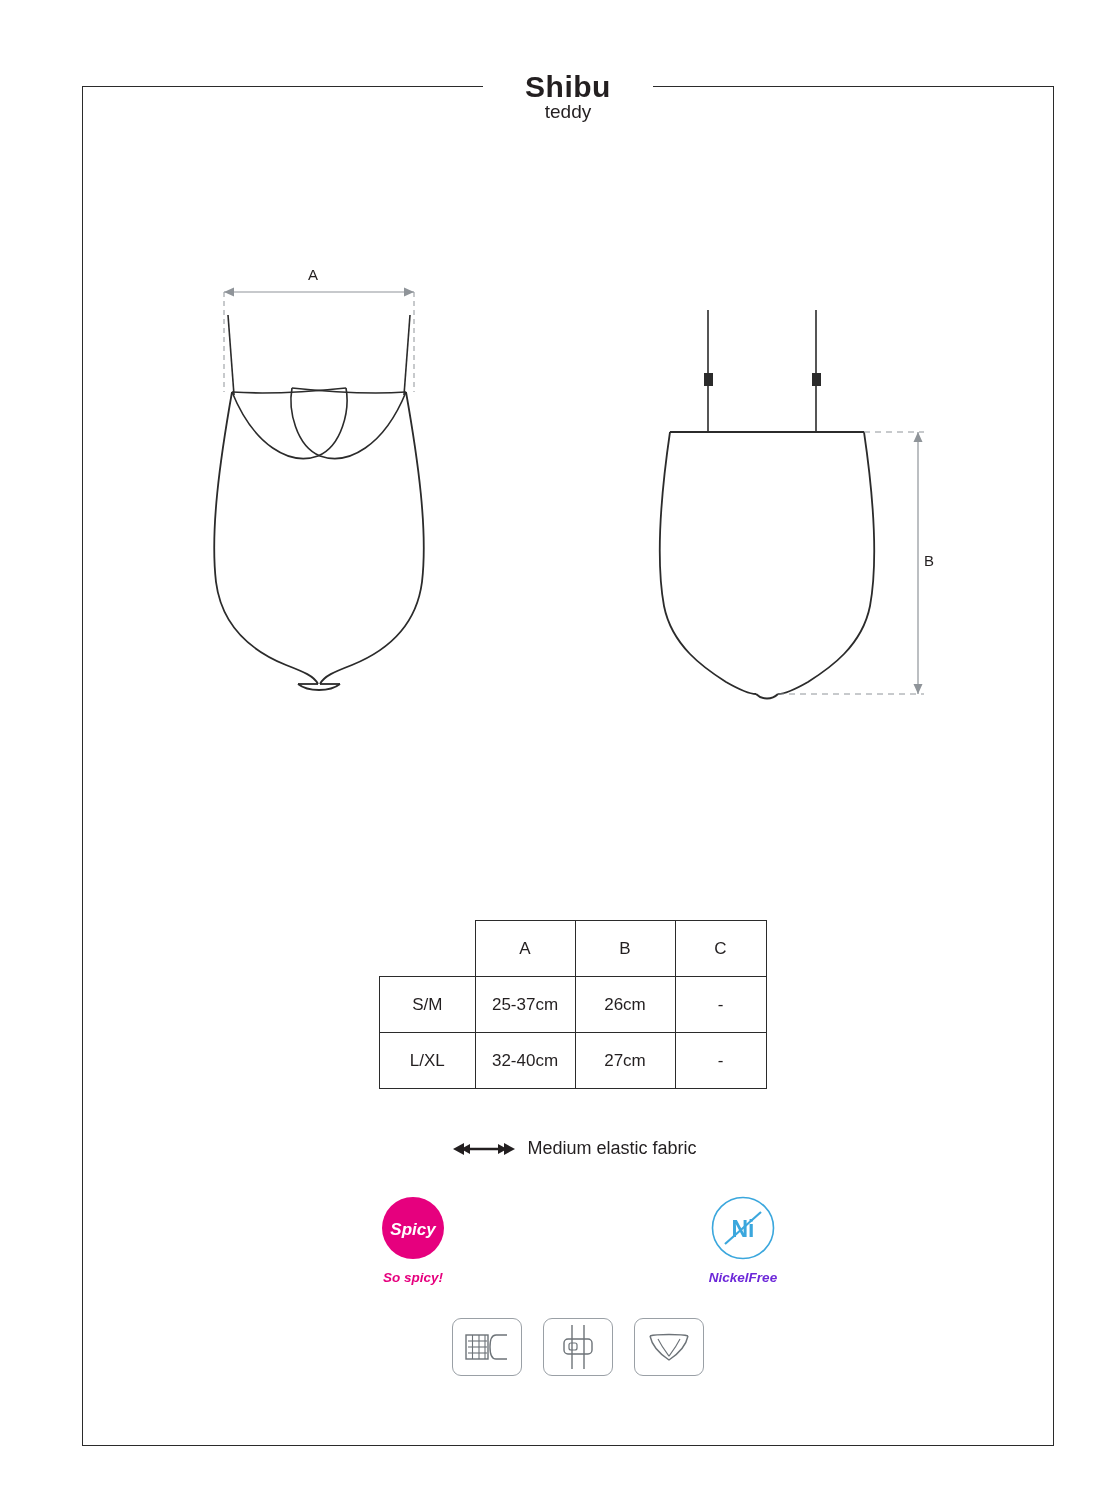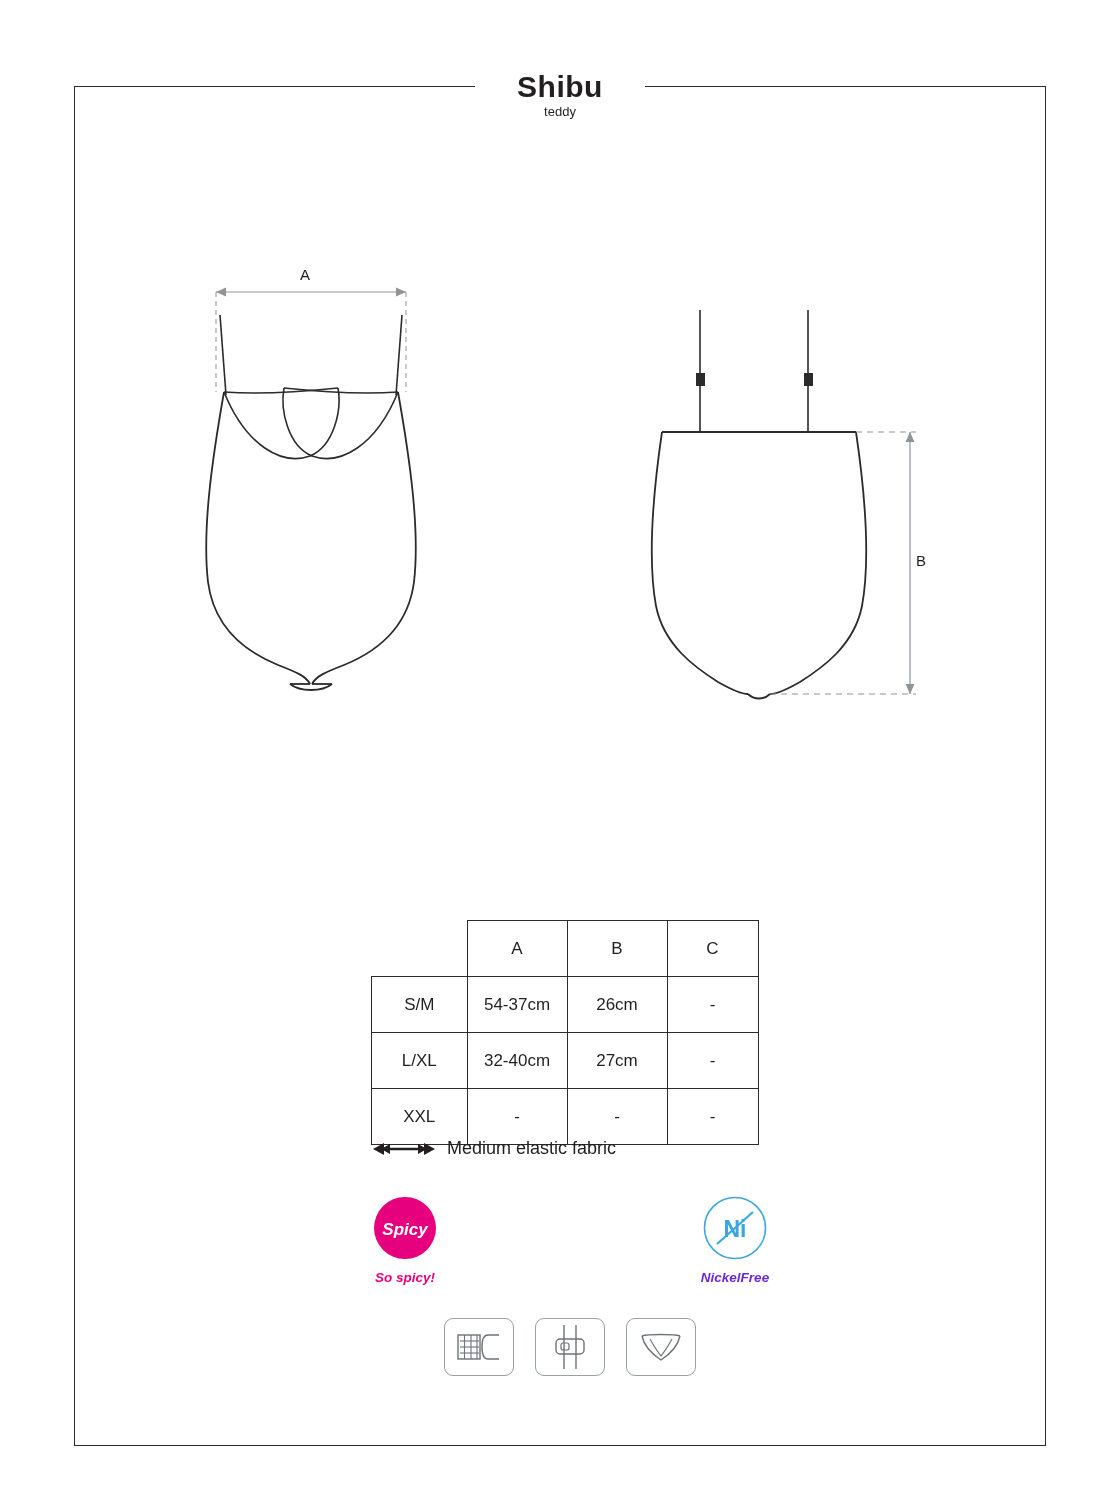--- a/index.html
+++ b/index.html
@@ -11,21 +11,21 @@
     width: 1120px;
     height: 1500px;
     font-family: "Liberation Sans", sans-serif;
     color: #231f20;
     position: relative;
     overflow: hidden;
   }
 
   .page {
     position: absolute;
-    left: 0; top: 0;
+    left: 8px; top: 0;
     width: 892px;
     height: 1500px;
   }
 
   
   .frame {
     position: absolute;
     left: 74px;
     top: 86px;
     width: 972px;
@@ -47,21 +47,21 @@
   }
   .title-main {
     font-size: 30px;
     font-weight: bold;
     letter-spacing: 0.5px;
     line-height: 34px;
     margin-top: 10px;
     color: #231f20;
   }
   .title-sub {
-    font-size: 13px;
+    font-size: 19px;
     line-height: 16px;
     color: #231f20;
     text-align: center;
   }
 
   
   .illus {
     position: absolute;
   }
   #front-view { left: 150px; top: 260px; }
@@ -95,20 +95,21 @@
   .size-table .corner { border-left: none; border-top: none; }
 
   
   .elastic-note {
     position: absolute;
     left: 371px;
     top: 1138px;
     width: 390px;
     display: flex;
     align-items: center;
+    justify-content: center;
     gap: 10px;
     font-size: 18px;
     color: #231f20;
   }
   .elastic-note .arrow-ico {
     display: inline-block;
     line-height: 0;
   }
 
   
@@ -229,34 +230,28 @@
       <tr>
         <th class="corner col-size"></th>
         <th class="col-a">A</th>
         <th class="col-b">B</th>
         <th class="col-c">C</th>
       </tr>
     </thead>
     <tbody>
       <tr>
         <td>S/M</td>
-        <td>54-37cm</td>
+        <td>25-37cm</td>
         <td>26cm</td>
         <td>-</td>
       </tr>
       <tr>
         <td>L/XL</td>
         <td>32-40cm</td>
         <td>27cm</td>
-        <td>-</td>
-      </tr>
-      <tr>
-        <td>XXL</td>
-        <td>-</td>
-        <td>-</td>
         <td>-</td>
       </tr>
     </tbody>
   </table>
 
   <div class="elastic-note">
     <span class="arrow-ico">
       <svg width="66" height="18" viewBox="0 0 66 18" xmlns="http://www.w3.org/2000/svg">
         <line x1="10" y1="9" x2="56" y2="9" stroke="#231f20" stroke-width="2.4"></line>
         <path d="M2 9 L13 3 L13 15 Z" fill="#231f20"></path>

